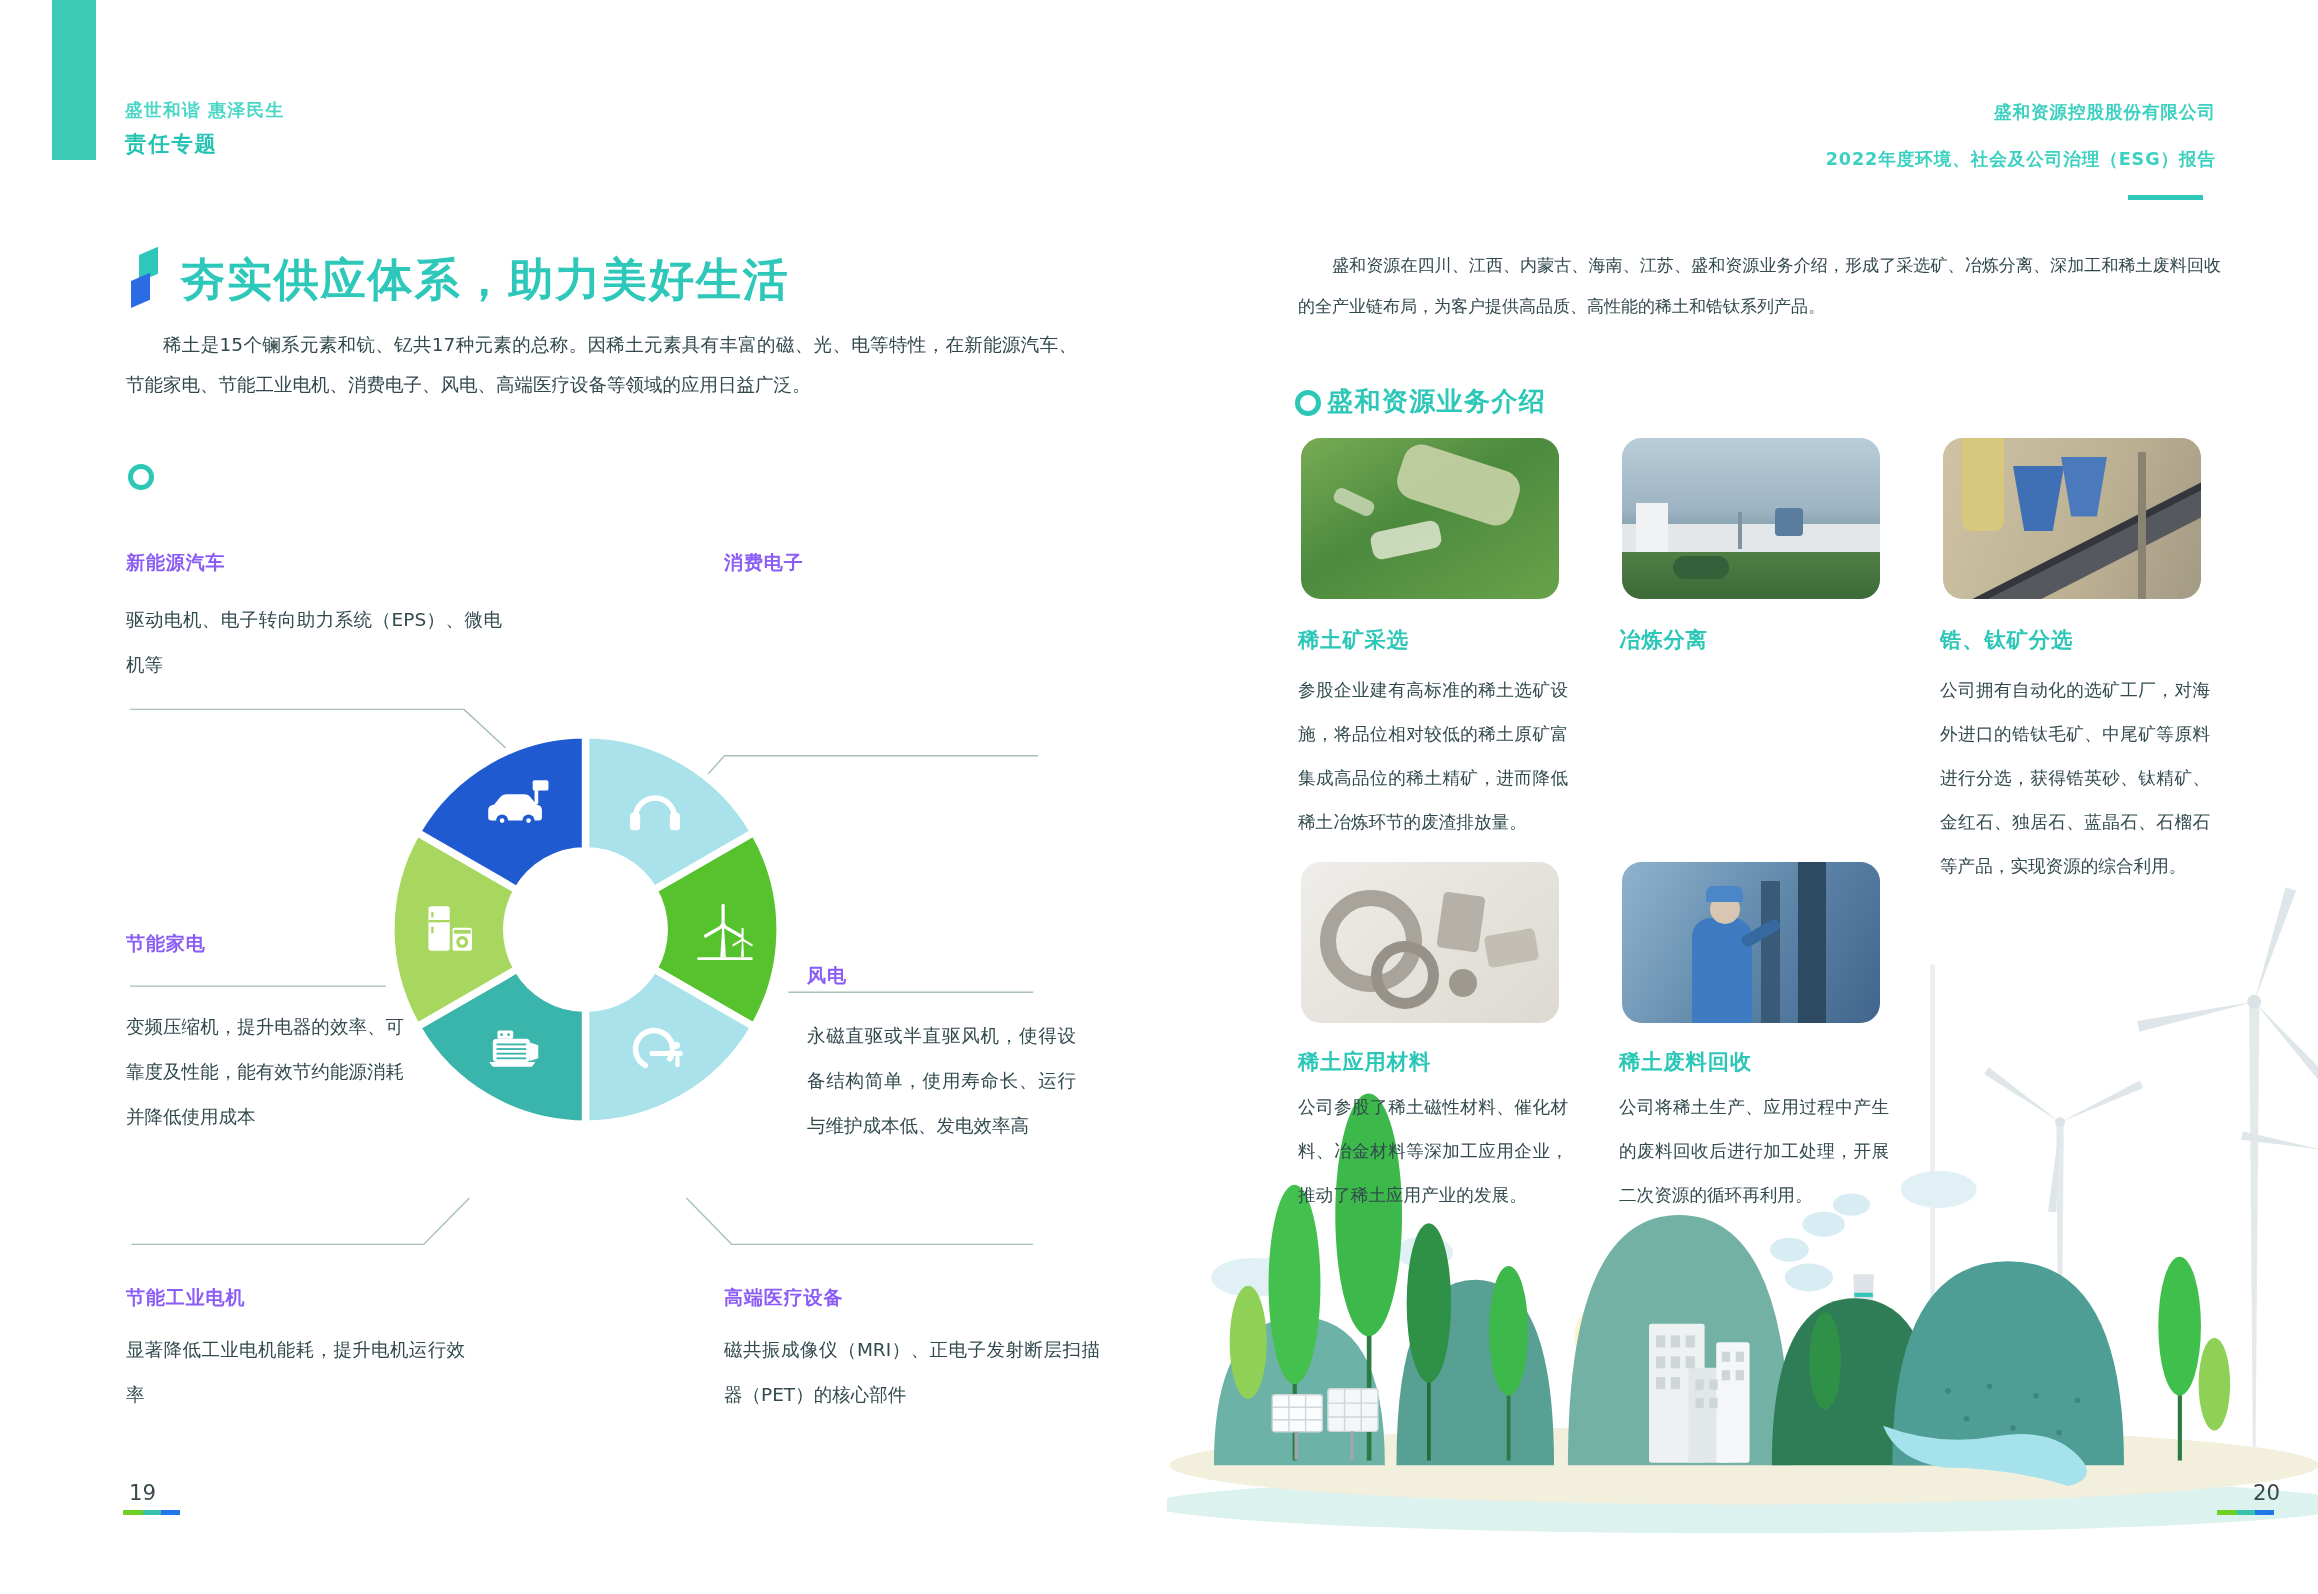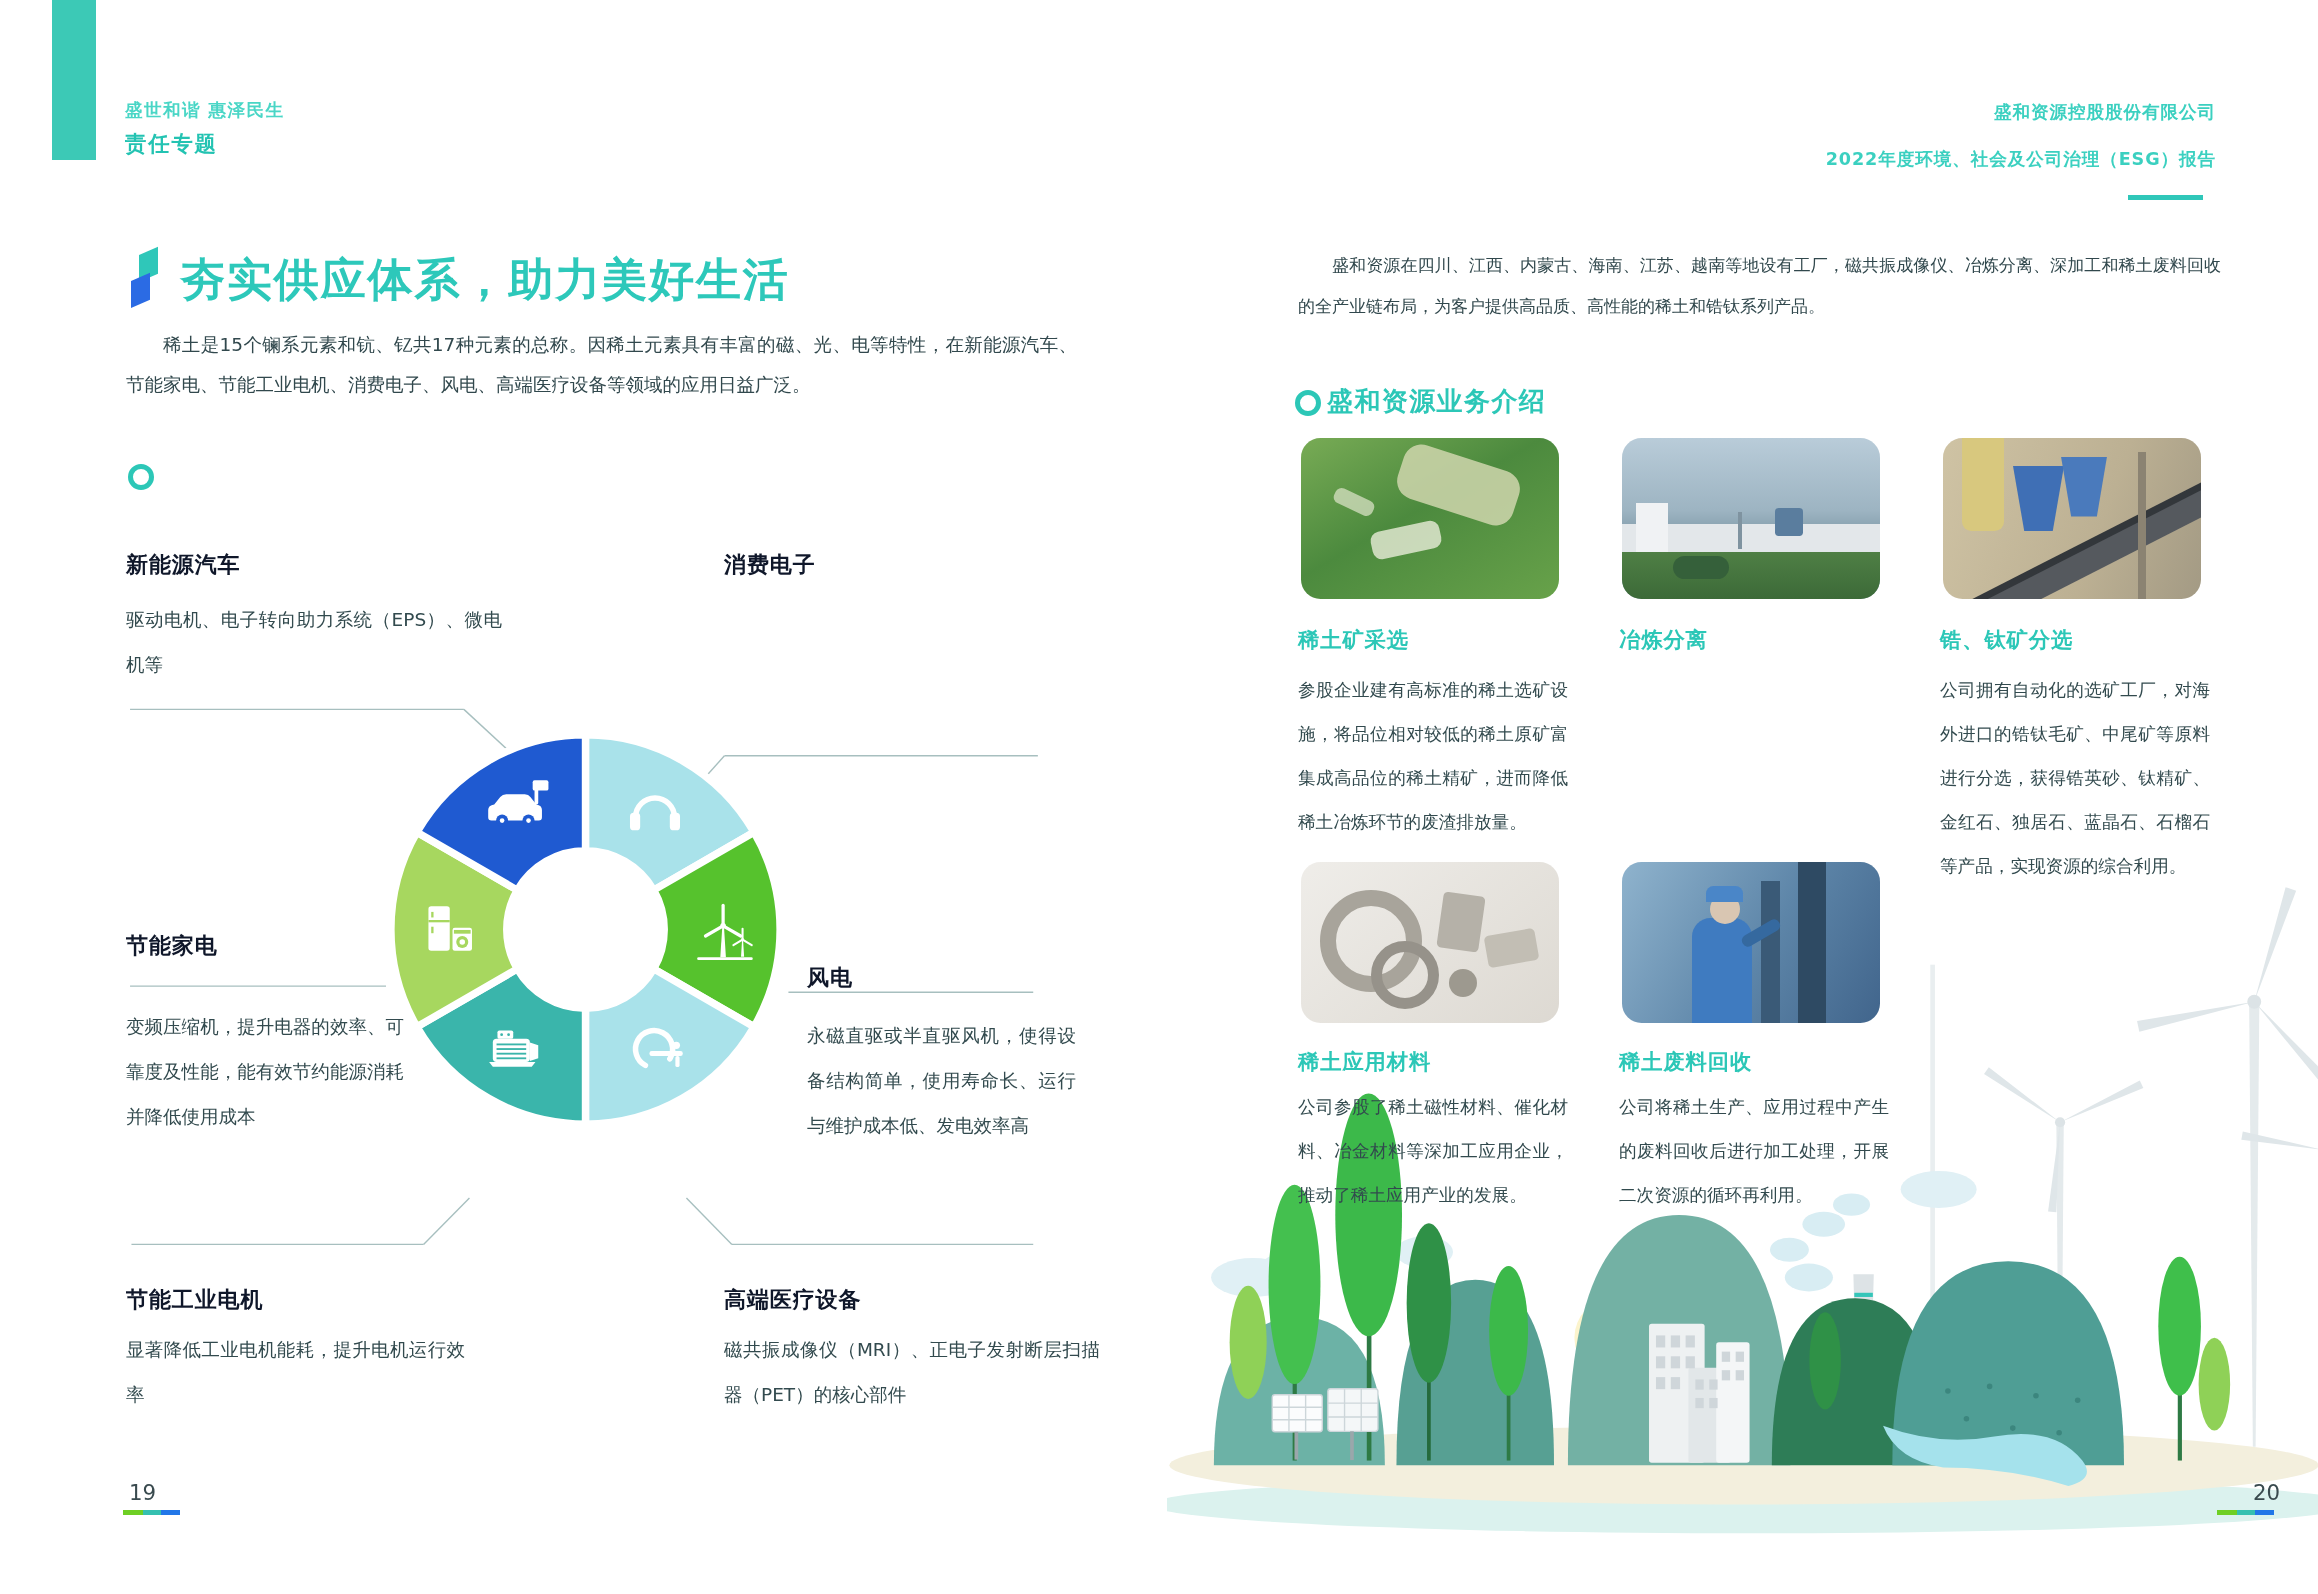--- a/index.html
+++ b/index.html
@@ -6,21 +6,21 @@
   #page{position:relative;width:2333px;height:1594px;background:#ffffff;overflow:hidden;
         font-family:"DejaVu Sans","Liberation Sans",sans-serif;color:#324a4e;}
   .abs{position:absolute;}
   .eyebrow{font-size:17.6px;letter-spacing:1.4px;color:#49d6c6;font-weight:600;}
   .eyebrow-sub{font-size:21.3px;font-weight:bold;color:#23c3b2;letter-spacing:1.9px;}
   .main-title{font-size:45px;font-weight:bold;color:#2dc8ba;letter-spacing:1.9px;white-space:nowrap;}
   .intro{font-size:18.5px;line-height:40px;color:#31484d;text-indent:2em;text-align:justify;}
   .intro-r{font-size:17px;line-height:41px;color:#31484d;text-indent:2em;text-align:justify;}
   .sec-title{font-size:27px;font-weight:bold;color:#2cc7b7;letter-spacing:1.4px;white-space:nowrap;}
   .ring{width:16px;height:16px;border:5.6px solid #2cc7b7;border-radius:50%;}
-  .h-item{font-size:22px;font-weight:bold;color:#0f172a;letter-spacing:0.9px;white-space:nowrap;}
+  .h-item{font-size:19px;font-weight:bold;color:#8b5cf6;letter-spacing:0.9px;white-space:nowrap;}
   .desc{font-size:18.5px;line-height:45px;color:#324a4e;text-align:justify;}
   .b-cap{font-size:21.3px;font-weight:bold;color:#2cc7b7;letter-spacing:0.9px;white-space:nowrap;}
   .b-desc{font-size:17.6px;line-height:44px;color:#324a4e;text-align:justify;}
   .photo{position:absolute;width:258px;height:161px;border-radius:19.5px;overflow:hidden;}
   .pagenum{font-size:21.3px;color:#394a4e;margin-left:6px;}
   .tribar{position:absolute;height:4.6px;width:57px;display:flex;}
   .tribar div{height:4.6px;}
   .hdr-r{font-size:17.6px;color:#3bd0c0;font-weight:600;letter-spacing:0.9px;white-space:nowrap;text-align:right;}
   .mark-quad{position:absolute;width:18.5px;height:27px;transform:skewY(-24deg);}
 </style>
@@ -160,21 +160,21 @@
   <div class="tribar" style="left:123px;top:1510px;">
     <div style="width:19.5px;background:#6fcf24;"></div>
     <div style="width:18.5px;background:#35c0b0;"></div>
     <div style="width:18.5px;background:#2277e8;"></div>
   </div>
 
   <div class="abs hdr-r" style="right:117px;top:100px;">盛和资源控股股份有限公司</div>
   <div class="abs hdr-r" style="right:117px;top:147px;">2022年度环境、社会及公司治理（ESG）报告</div>
   <div class="abs" style="left:2128px;top:195px;width:75px;height:4.6px;background:#2fc7b9;"></div>
 
-  <div class="abs intro-r" style="left:1298px;top:245px;width:923px;">盛和资源在四川、江西、内蒙古、海南、江苏、越南等地设有工厂，磁共振成像仪、冶炼分离、深加工和稀土废料回收的全产业链布局，为客户提供高品质、高性能的稀土和锆钛系列产品。</div>
+  <div class="abs intro-r" style="left:1298px;top:245px;width:923px;">盛和资源在四川、江西、内蒙古、海南、江苏、盛和资源业务介绍，形成了采选矿、冶炼分离、深加工和稀土废料回收的全产业链布局，为客户提供高品质、高性能的稀土和锆钛系列产品。</div>
 
   <div class="abs ring" style="left:1295px;top:390px;"></div>
   <div class="abs sec-title" style="left:1327px;top:384px;font-size:26px;">盛和资源业务介绍</div>
 
   <svg class="abs" style="left:1167px;top:872px;" width="1167" height="722" viewBox="2516 1880 2516 1558">
 
     <g fill="#e4eaec">
       <rect x="4162" y="2080" width="10" height="950" fill="#e9eef0"></rect>
       <g>
         <polygon points="4850,2160 4872,2160 4864,3120 4858,3120"></polygon>

